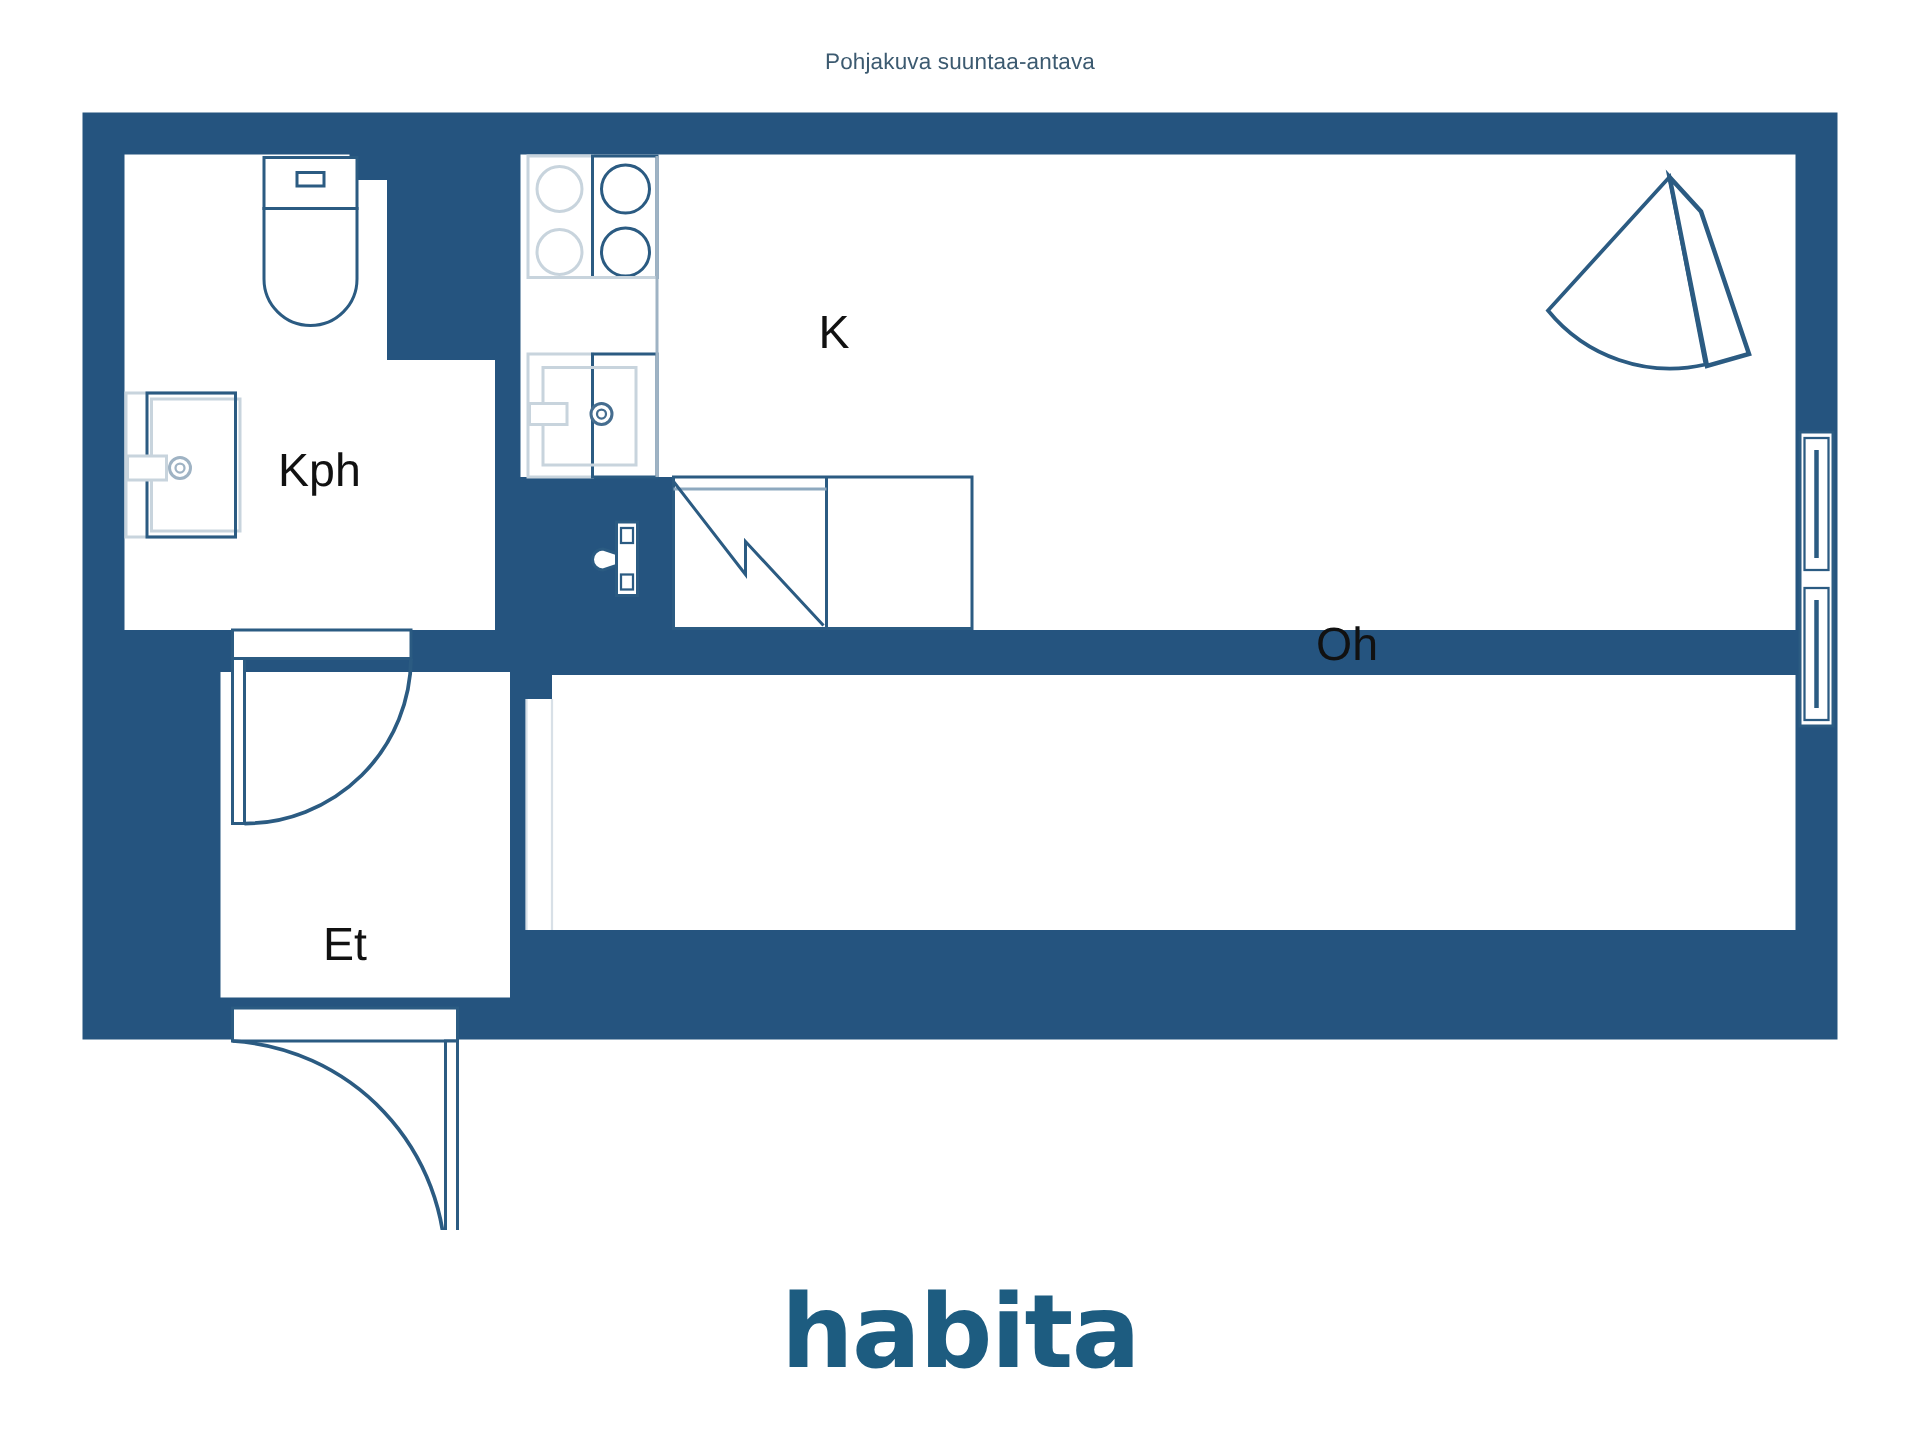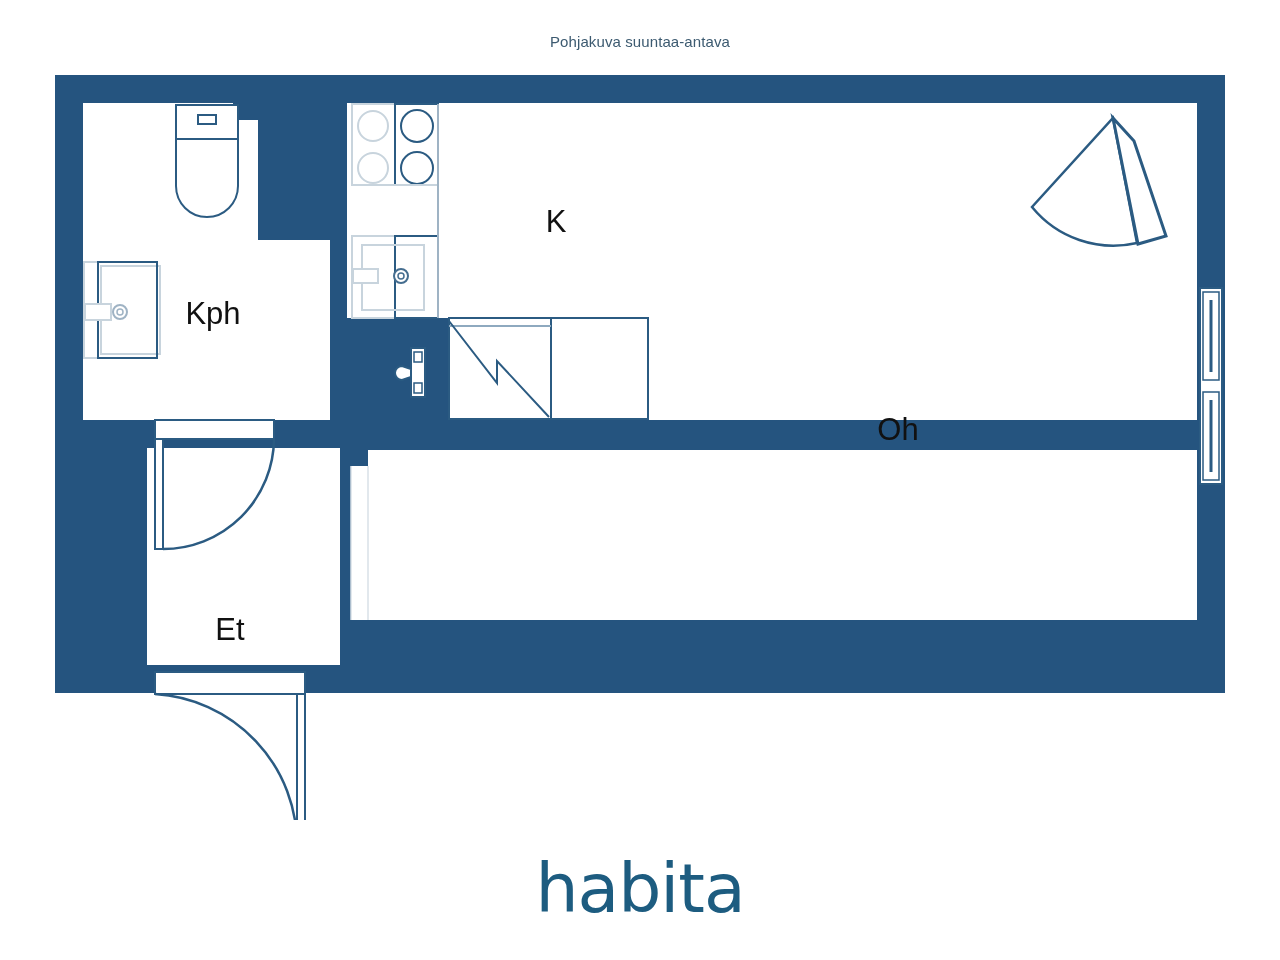--- a/index.html
+++ b/index.html
@@ -35,21 +35,21 @@
   }
   .logo-wrap {
     position: absolute;
     left: 0;
     top: 855px;
     width: 1280px;
     text-align: center;
   }
   .logo-text {
     font-family: "DejaVu Sans", sans-serif;
-    font-weight: normal;
+    font-weight: bold;
     font-size: 68px;
     color: #1d5c80;
     letter-spacing: -1px;
     line-height: 1;
     display: inline-block;
   }
   svg { display: block; }
   .room-label {
     font-family: "Liberation Sans", sans-serif;
     font-size: 31px;

